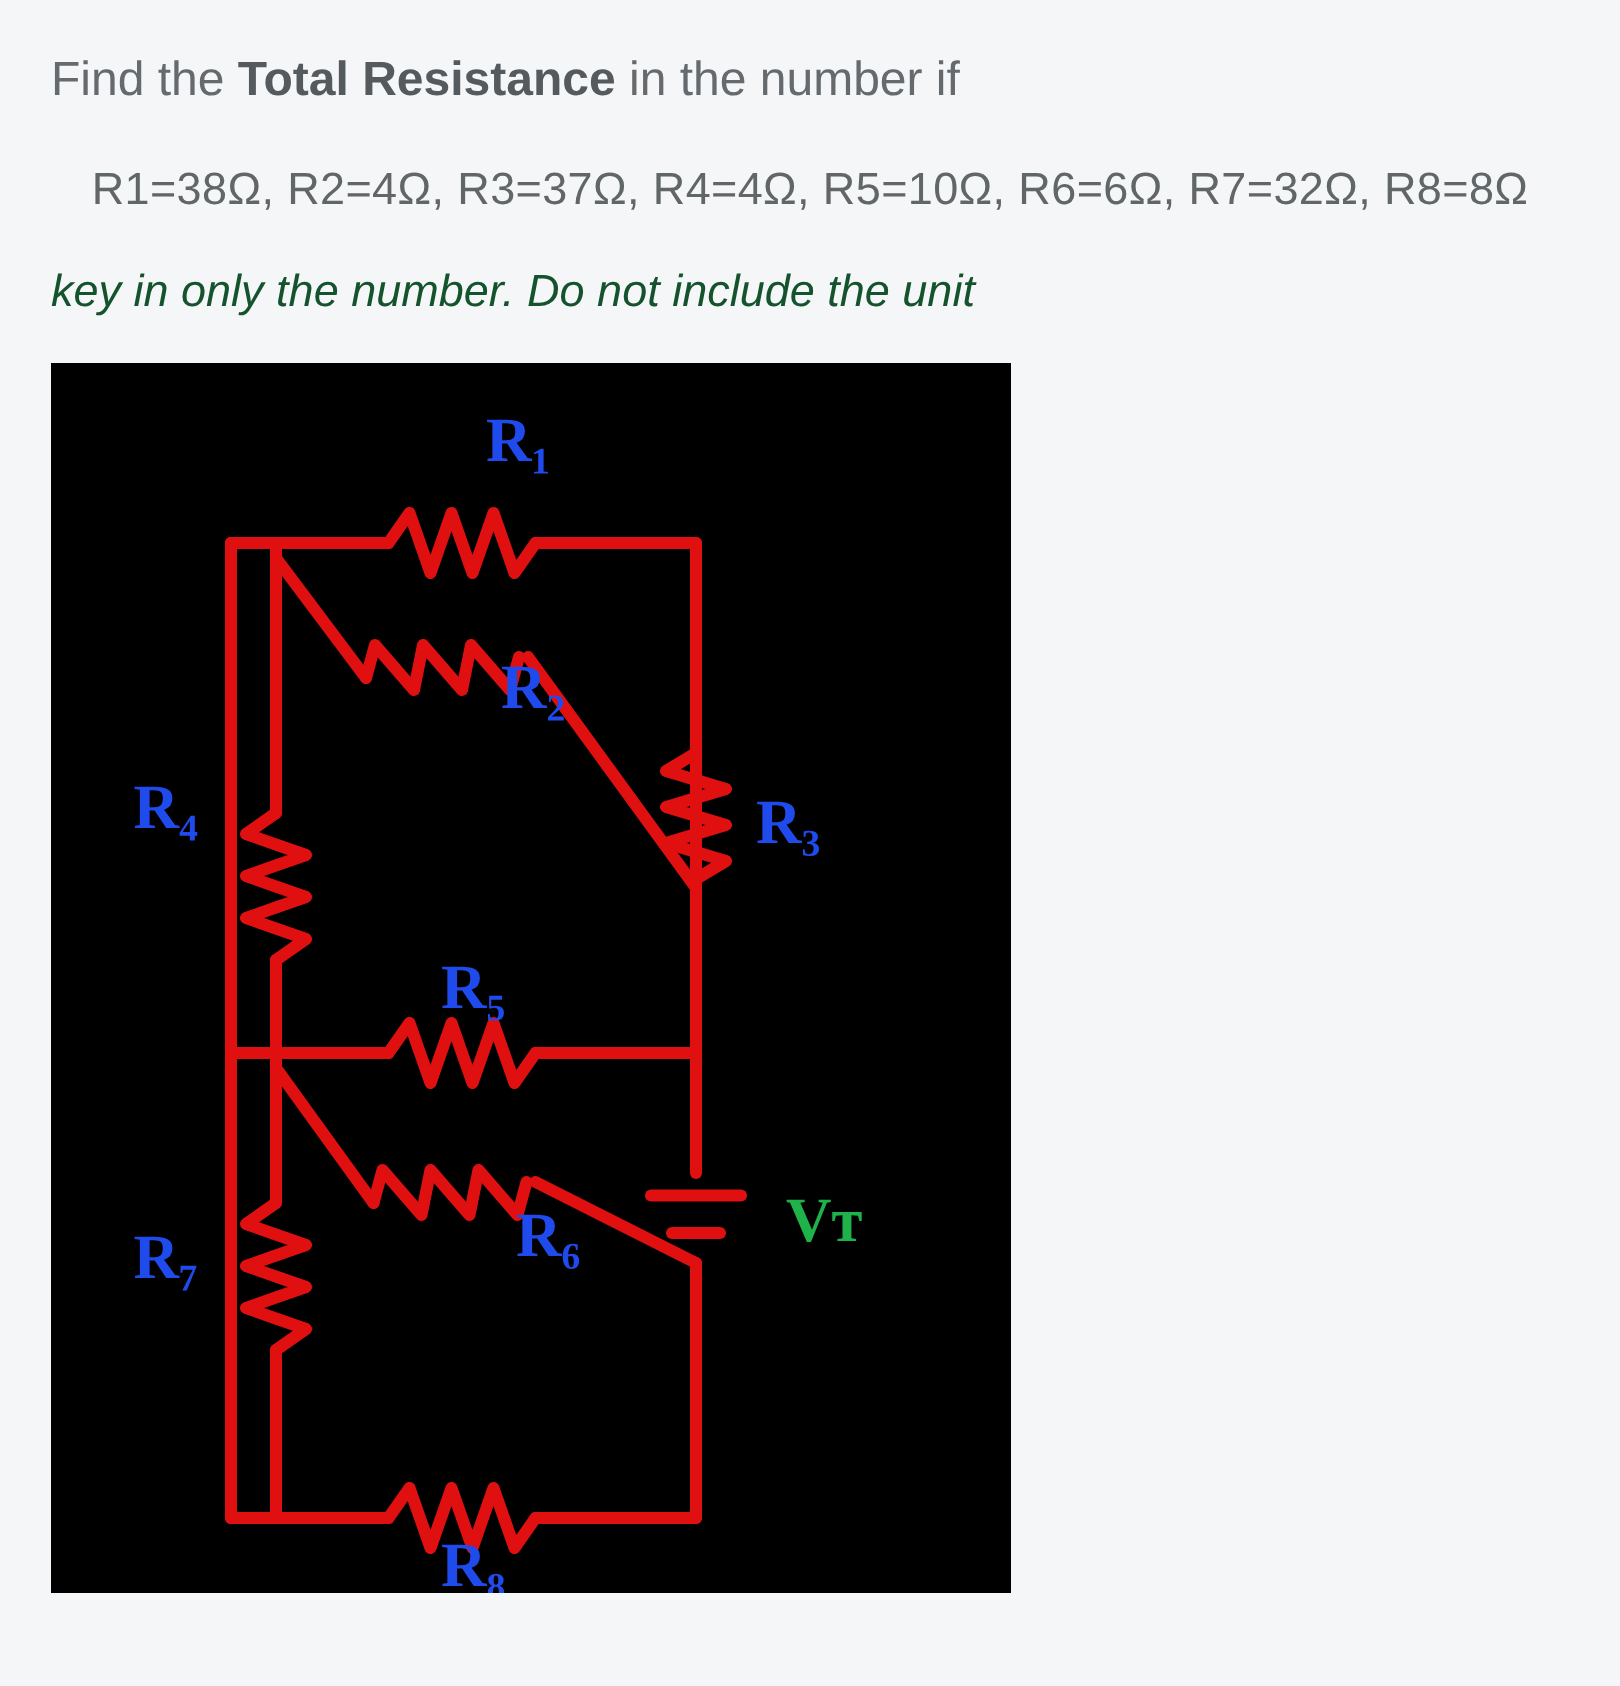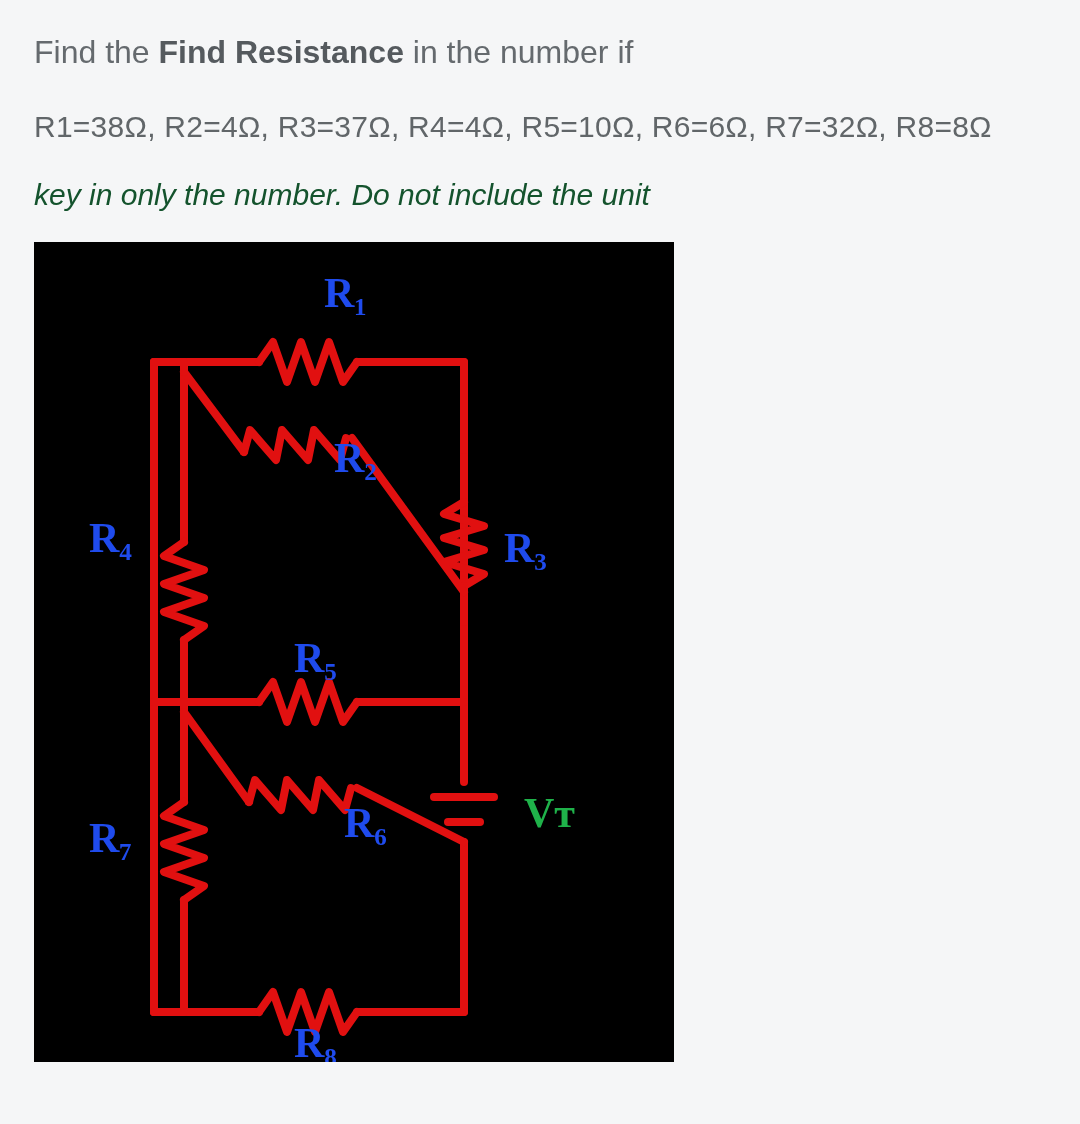--- a/index.html
+++ b/index.html
@@ -20,20 +20,21 @@
     line-height: 1.55;
     color: #656a6e;
   }
   .prompt .bold { font-weight: 700; color: #555a5e; }
   .values {
     margin-top: 26px;
     font-size: 30px;
     line-height: 1.55;
     color: #616669;
     letter-spacing: 0.25px;
+    text-align: center;
   }
   .hint {
     margin-top: 28px;
     font-size: 30px;
     font-style: italic;
     color: #14532d;
   }
   .diagram-wrap {
     margin-top: 30px;
     width: 712px;
@@ -55,21 +56,21 @@
     font-size: 42px;
     fill: #1fb24a;
   }
 </style>
 </head>
 <body>
 
 <div class="page">
 
   <div class="prompt">
-    <span>Find the </span><span class="bold">Find Resistance</span><span> in the number if</span>
+    <span>Find the </span><span class="bold">Total Resistance</span><span> in the number if</span>
   </div>
 
   <div class="values">R1=38Ω, R2=4Ω, R3=37Ω, R4=4Ω, R5=10Ω, R6=6Ω, R7=32Ω, R8=8Ω</div>
 
   <div class="hint">key in only the number. Do not include the unit</div>
 
   <div class="diagram-wrap">
     <svg class="circuit" viewBox="0 0 640 820">
 
       <rect x="0" y="0" width="640" height="820" fill="#000"></rect>

